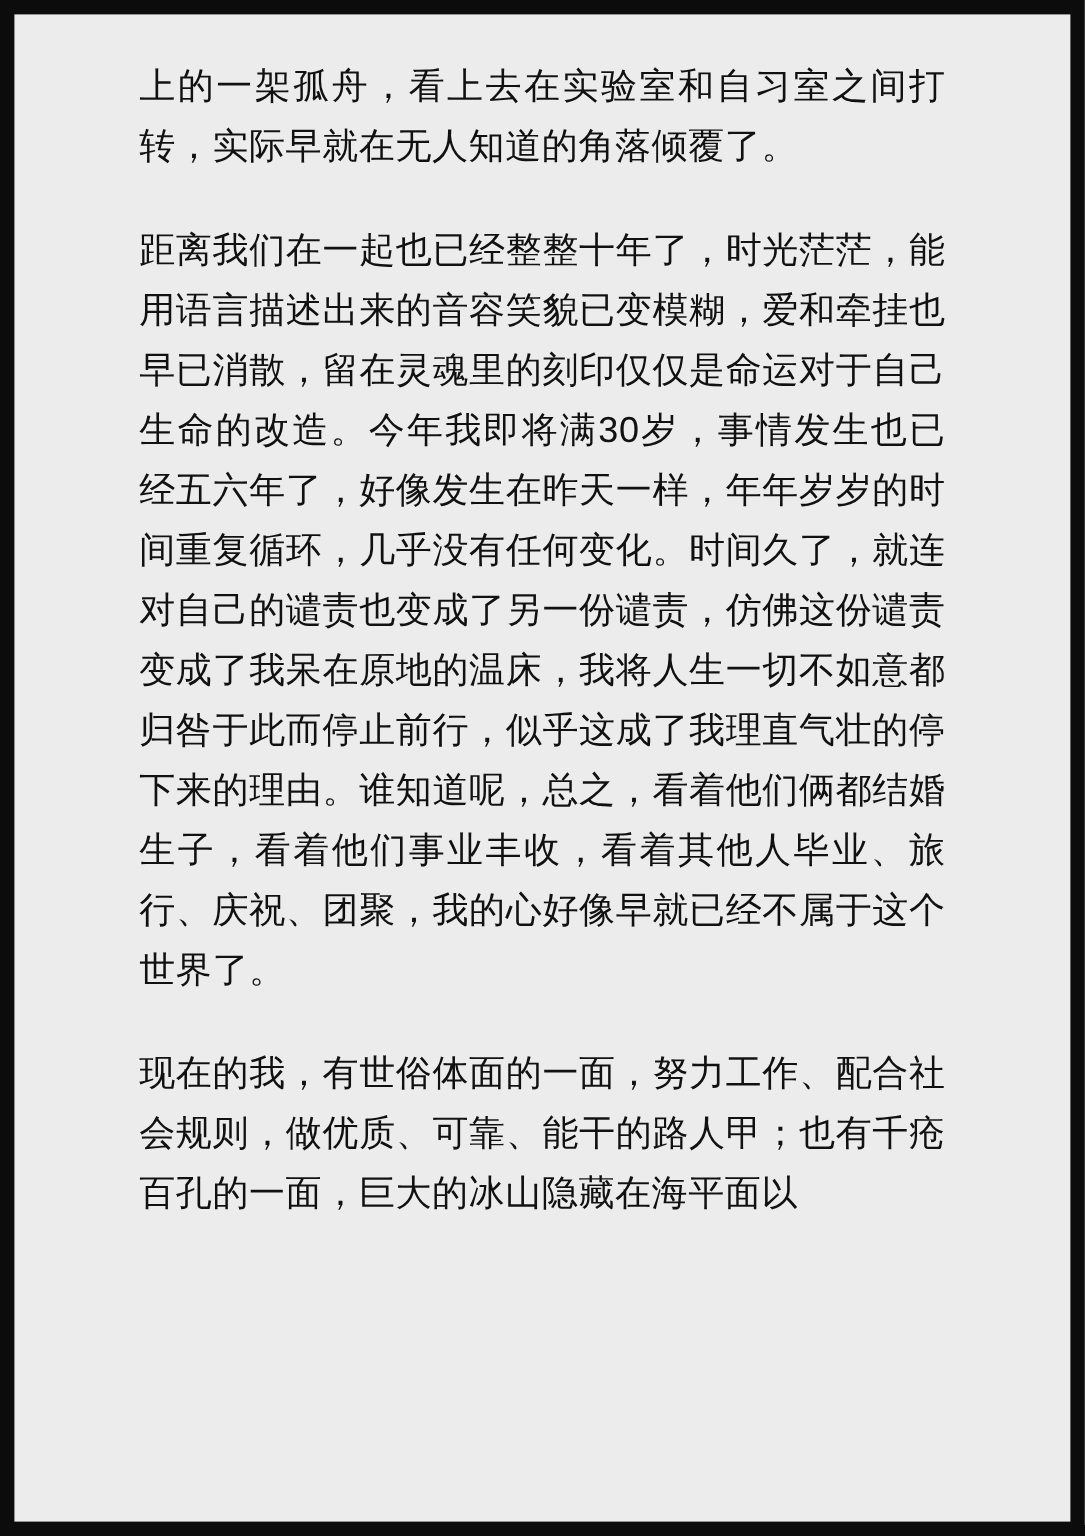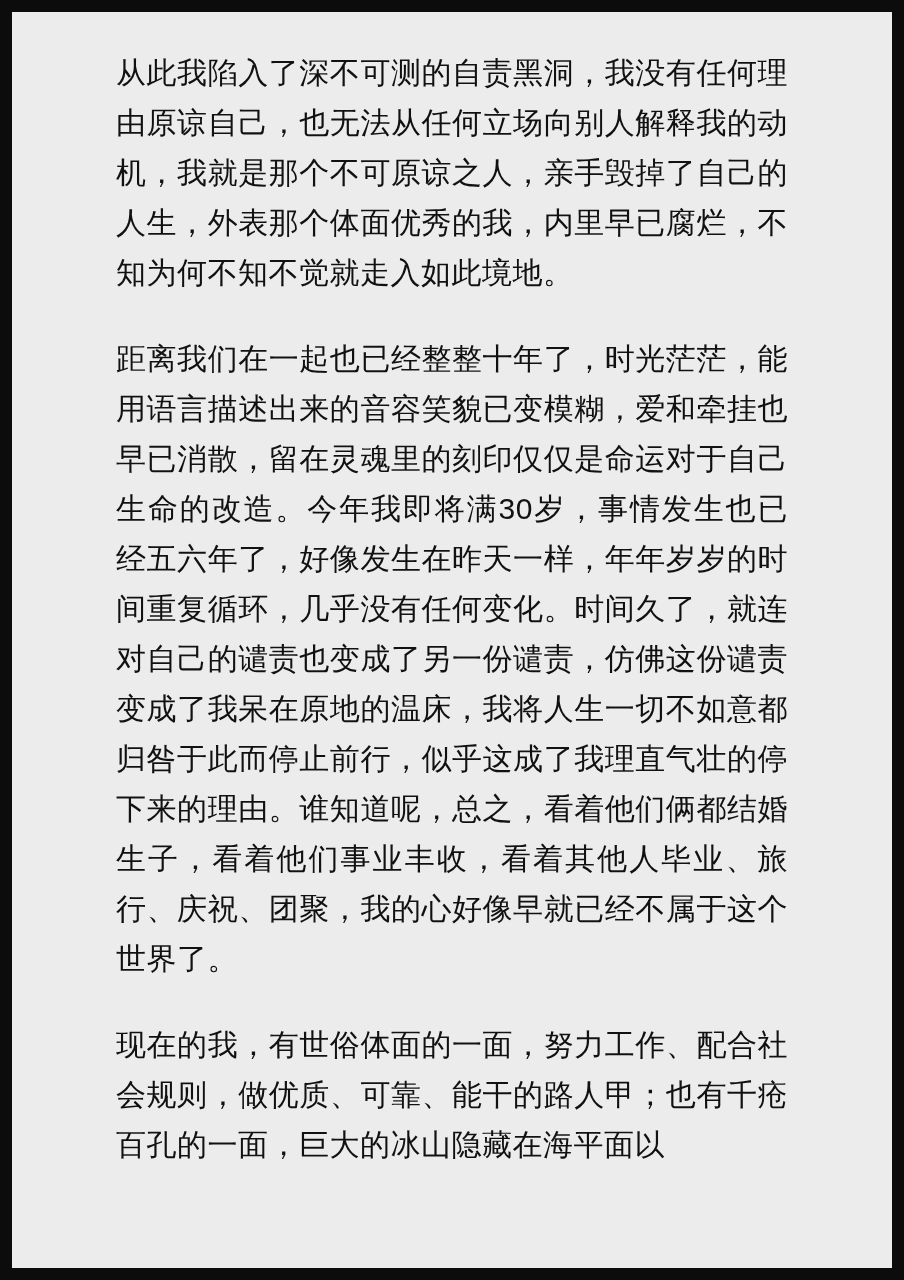--- a/index.html
+++ b/index.html
@@ -38,17 +38,17 @@
   }
   .para:last-child {
     margin-bottom: 0;
   }
 </style>
 </head>
 <body>
 
 <div class="page">
   <div class="article">
-    <p class="para">从此我陷入了深不可测的自责黑洞，我没有任何理由原谅自己，也无法从任何立场向别人解释我的动机，我就是那个不可原谅之人，亲手毁掉了自己的人生，外表那个体面优秀的我，内里早已腐烂，不知为何不知不觉就走入如此境地。</p>
+    <p class="para">上的一架孤舟，看上去在实验室和自习室之间打转，实际早就在无人知道的角落倾覆了。</p>
     <p class="para">距离我们在一起也已经整整十年了，时光茫茫，能用语言描述出来的音容笑貌已变模糊，爱和牵挂也早已消散，留在灵魂里的刻印仅仅是命运对于自己生命的改造。今年我即将满30岁，事情发生也已经五六年了，好像发生在昨天一样，年年岁岁的时间重复循环，几乎没有任何变化。时间久了，就连对自己的谴责也变成了另一份谴责，仿佛这份谴责变成了我呆在原地的温床，我将人生一切不如意都归咎于此而停止前行，似乎这成了我理直气壮的停下来的理由。谁知道呢，总之，看着他们俩都结婚生子，看着他们事业丰收，看着其他人毕业、旅行、庆祝、团聚，我的心好像早就已经不属于这个世界了。</p>
     <p class="para">现在的我，有世俗体面的一面，努力工作、配合社会规则，做优质、可靠、能干的路人甲；也有千疮百孔的一面，巨大的冰山隐藏在海平面以</p>
   </div>
 </div>
 
 </body></html>

